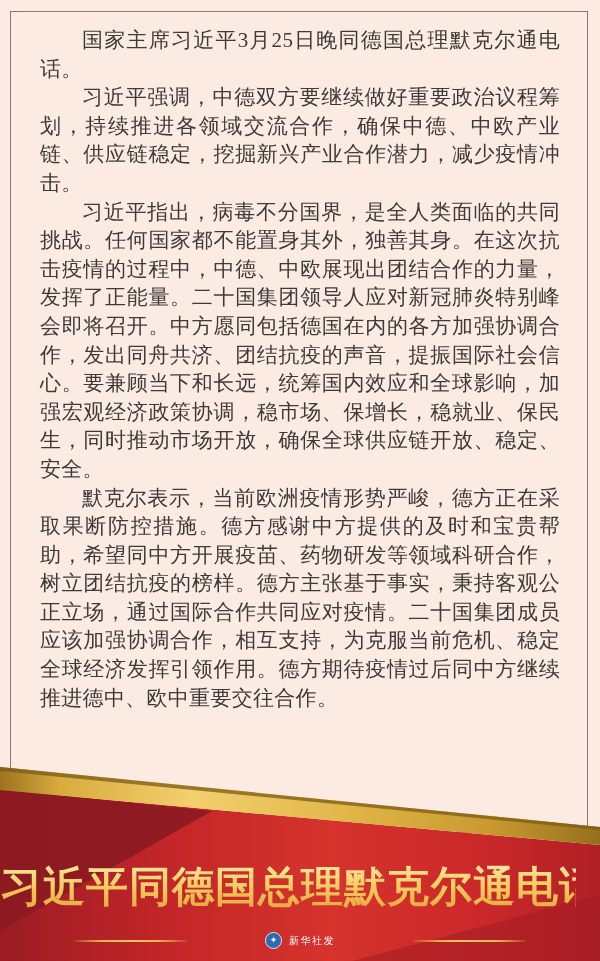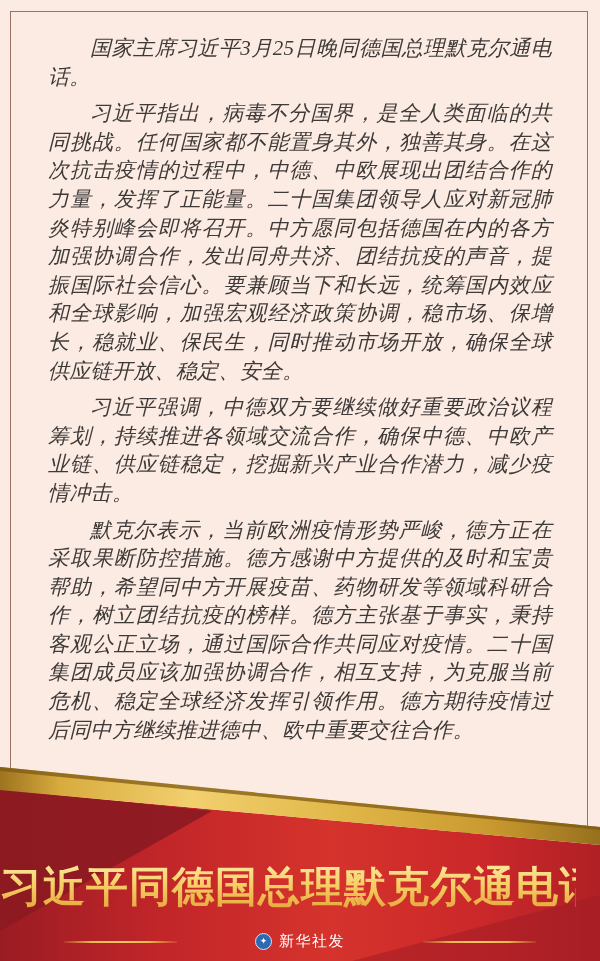--- a/index.html
+++ b/index.html
@@ -24,21 +24,21 @@
     position: absolute;
     left: 40px; top: 26px;
     width: 520px;
     color: #3e3a38;
     font-size: 21px;
     line-height: 28.6px;
     text-align: justify;
     text-justify: inter-ideograph;
     letter-spacing: 0.3px;
   }
-  .article p { margin: 8px; text-indent: 2em; font-style: italic; }
+  .article p { margin: 0; text-indent: 2em; }
   
   .banner-svg {
     position: absolute;
     left: 0; top: 761px;
     width: 600px; height: 200px;
     display: block;
   }
   .banner-title {
     position: absolute;
     left: 0; top: 864px;
@@ -88,34 +88,34 @@
     display: flex;
     align-items: center;
     justify-content: center;
     color: #ffffff;
     font-size: 9px;
     line-height: 1;
     font-family: "DejaVu Sans", sans-serif;
   }
   .credit-label {
     color: #ffffff;
-    font-size: 15px;
+    font-size: 10px;
     letter-spacing: 1.5px;
     font-family: "Liberation Sans", sans-serif;
   }
 </style>
 </head>
 <body>
 
 <div class="frame"></div>
 
 <div class="article">
   <p>国家主席习近平3月25日晚同德国总理默克尔通电话。</p>
+  <p>习近平强调，中德双方要继续做好重要政治议程筹划，持续推进各领域交流合作，确保中德、中欧产业链、供应链稳定，挖掘新兴产业合作潜力，减少疫情冲击。</p>
   <p>习近平指出，病毒不分国界，是全人类面临的共同挑战。任何国家都不能置身其外，独善其身。在这次抗击疫情的过程中，中德、中欧展现出团结合作的力量，发挥了正能量。二十国集团领导人应对新冠肺炎特别峰会即将召开。中方愿同包括德国在内的各方加强协调合作，发出同舟共济、团结抗疫的声音，提振国际社会信心。要兼顾当下和长远，统筹国内效应和全球影响，加强宏观经济政策协调，稳市场、保增长，稳就业、保民生，同时推动市场开放，确保全球供应链开放、稳定、安全。</p>
-  <p>习近平强调，中德双方要继续做好重要政治议程筹划，持续推进各领域交流合作，确保中德、中欧产业链、供应链稳定，挖掘新兴产业合作潜力，减少疫情冲击。</p>
   <p>默克尔表示，当前欧洲疫情形势严峻，德方正在采取果断防控措施。德方感谢中方提供的及时和宝贵帮助，希望同中方开展疫苗、药物研发等领域科研合作，树立团结抗疫的榜样。德方主张基于事实，秉持客观公正立场，通过国际合作共同应对疫情。二十国集团成员应该加强协调合作，相互支持，为克服当前危机、稳定全球经济发挥引领作用。德方期待疫情过后同中方继续推进德中、欧中重要交往合作。</p>
 </div>
 
 <svg class="banner-svg" viewBox="0 0 600 200" xmlns="http://www.w3.org/2000/svg" aria-hidden="true">
   <defs>
     <linearGradient id="redGrad" x1="0" y1="0" x2="1" y2="0">
       <stop offset="0%" stop-color="#9a1c23"></stop>
       <stop offset="28%" stop-color="#c32629"></stop>
       <stop offset="55%" stop-color="#d5332c"></stop>
       <stop offset="80%" stop-color="#cb282a"></stop>

